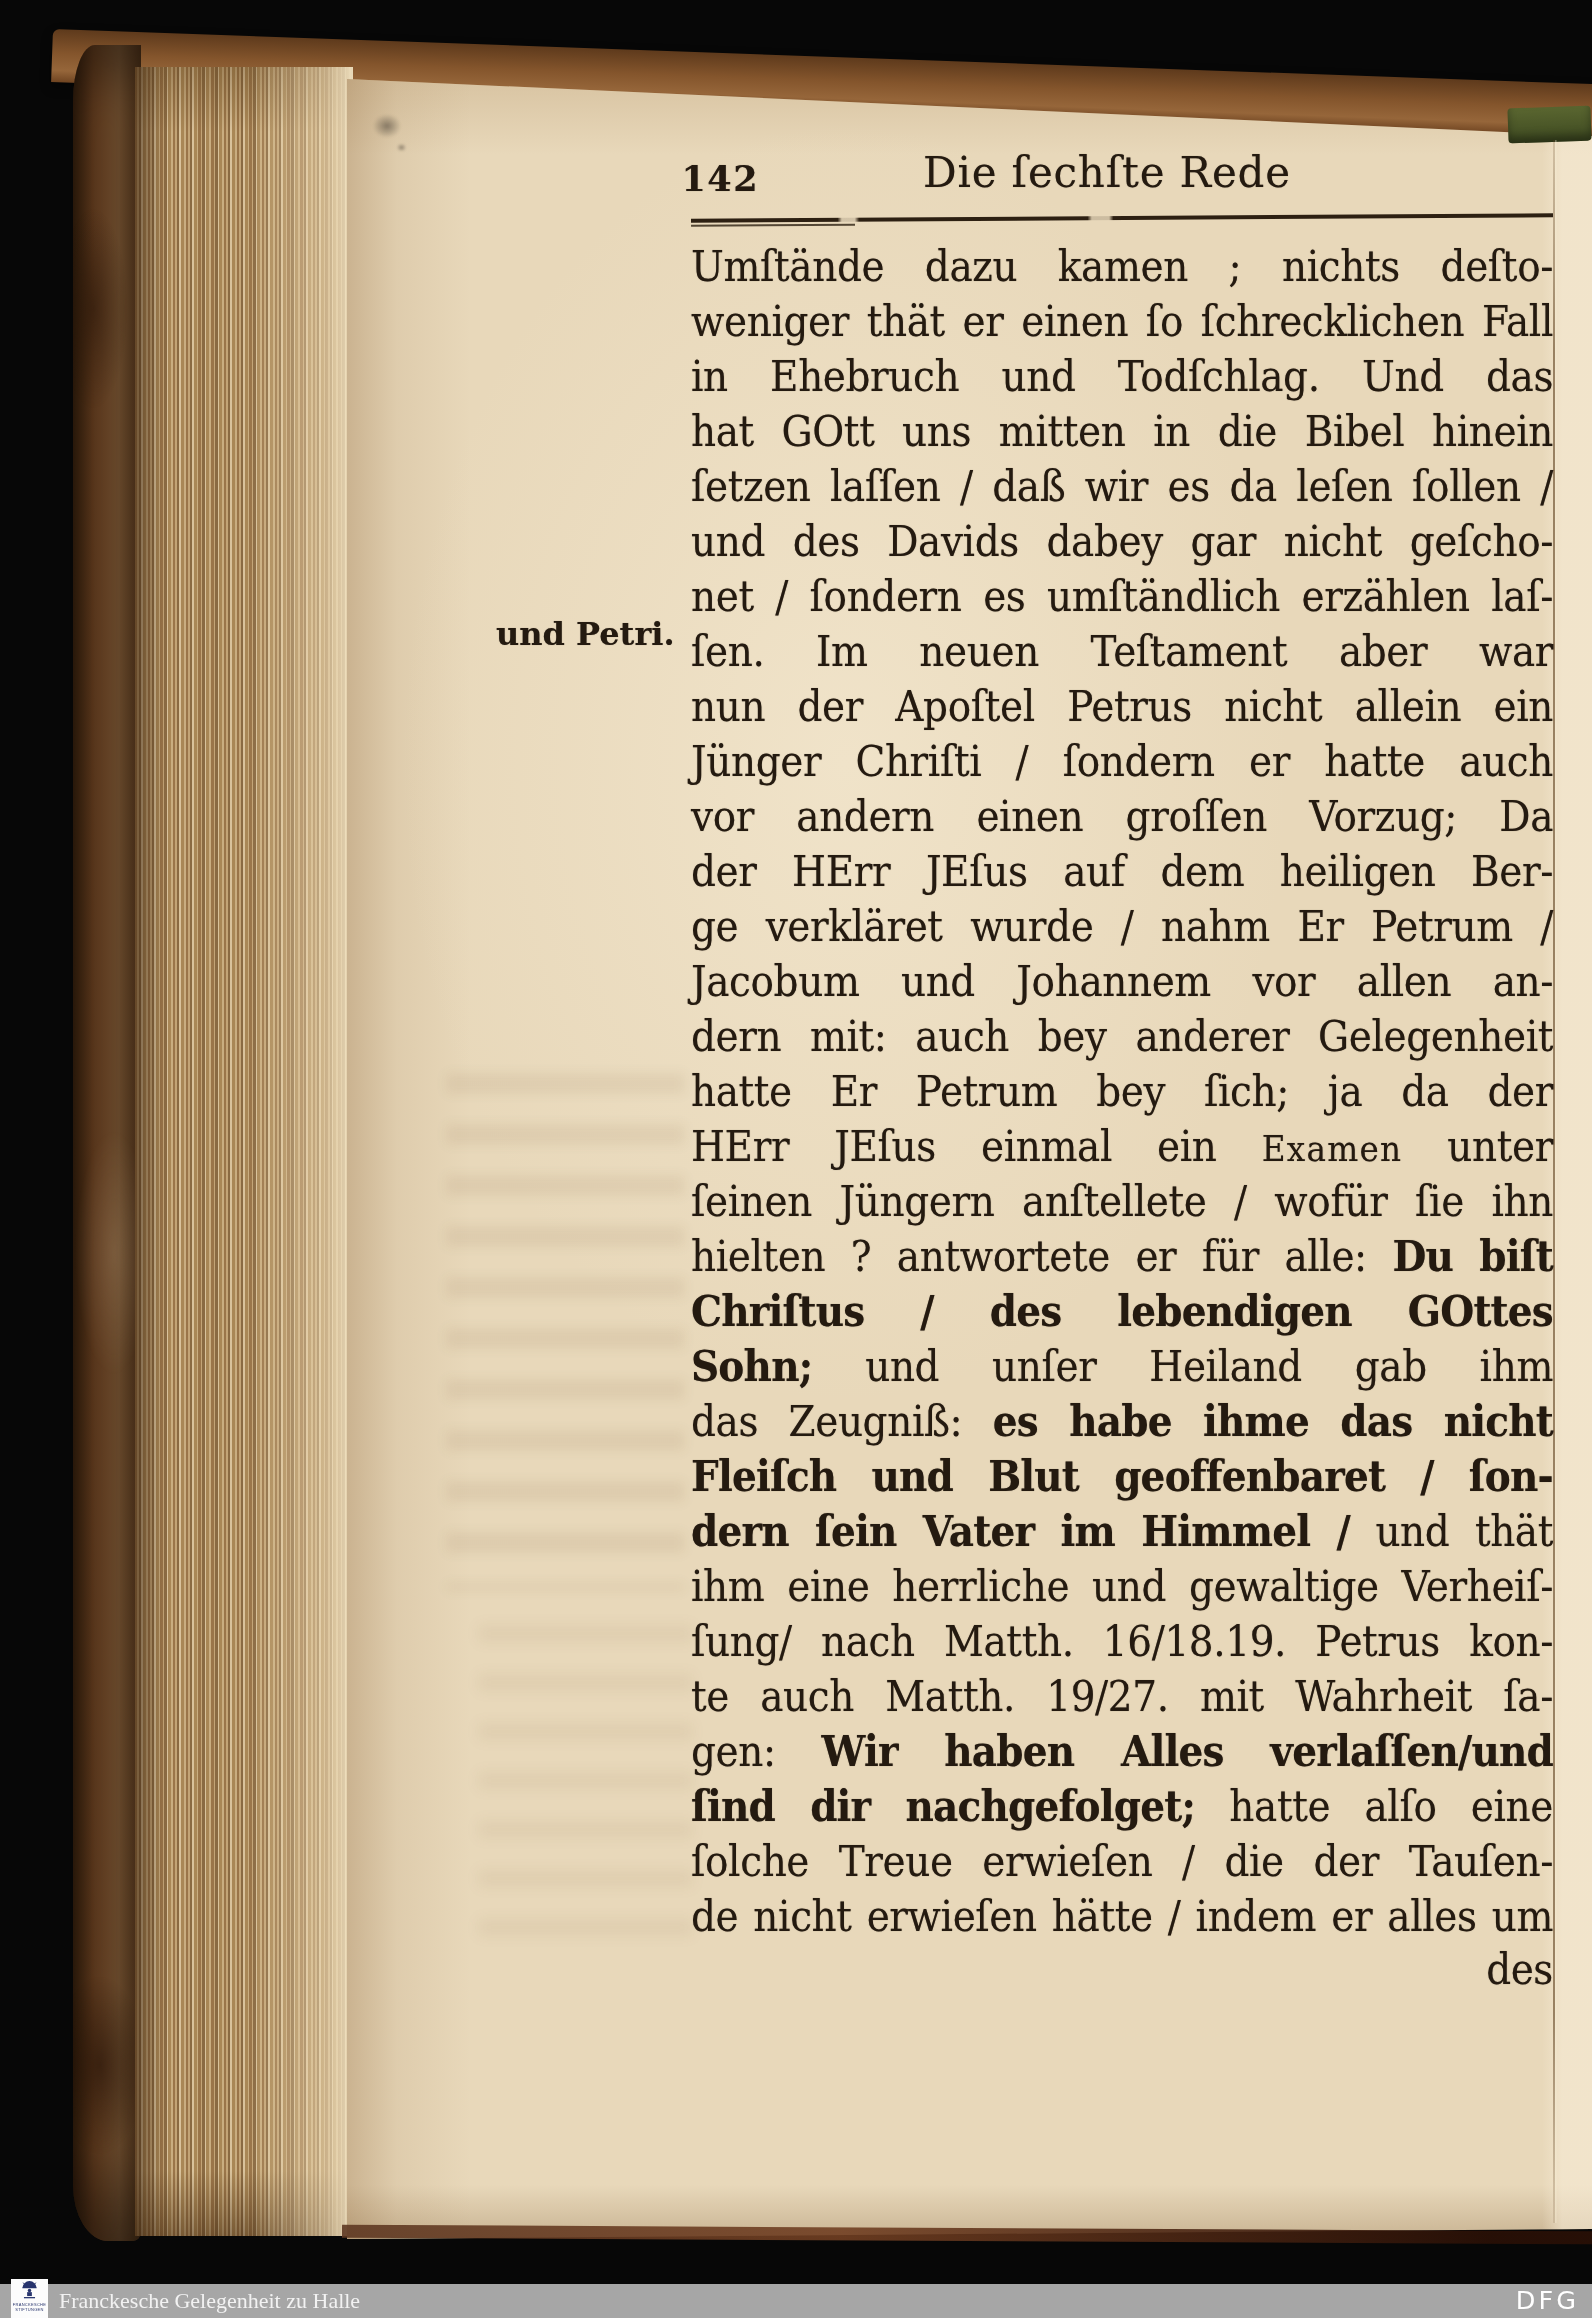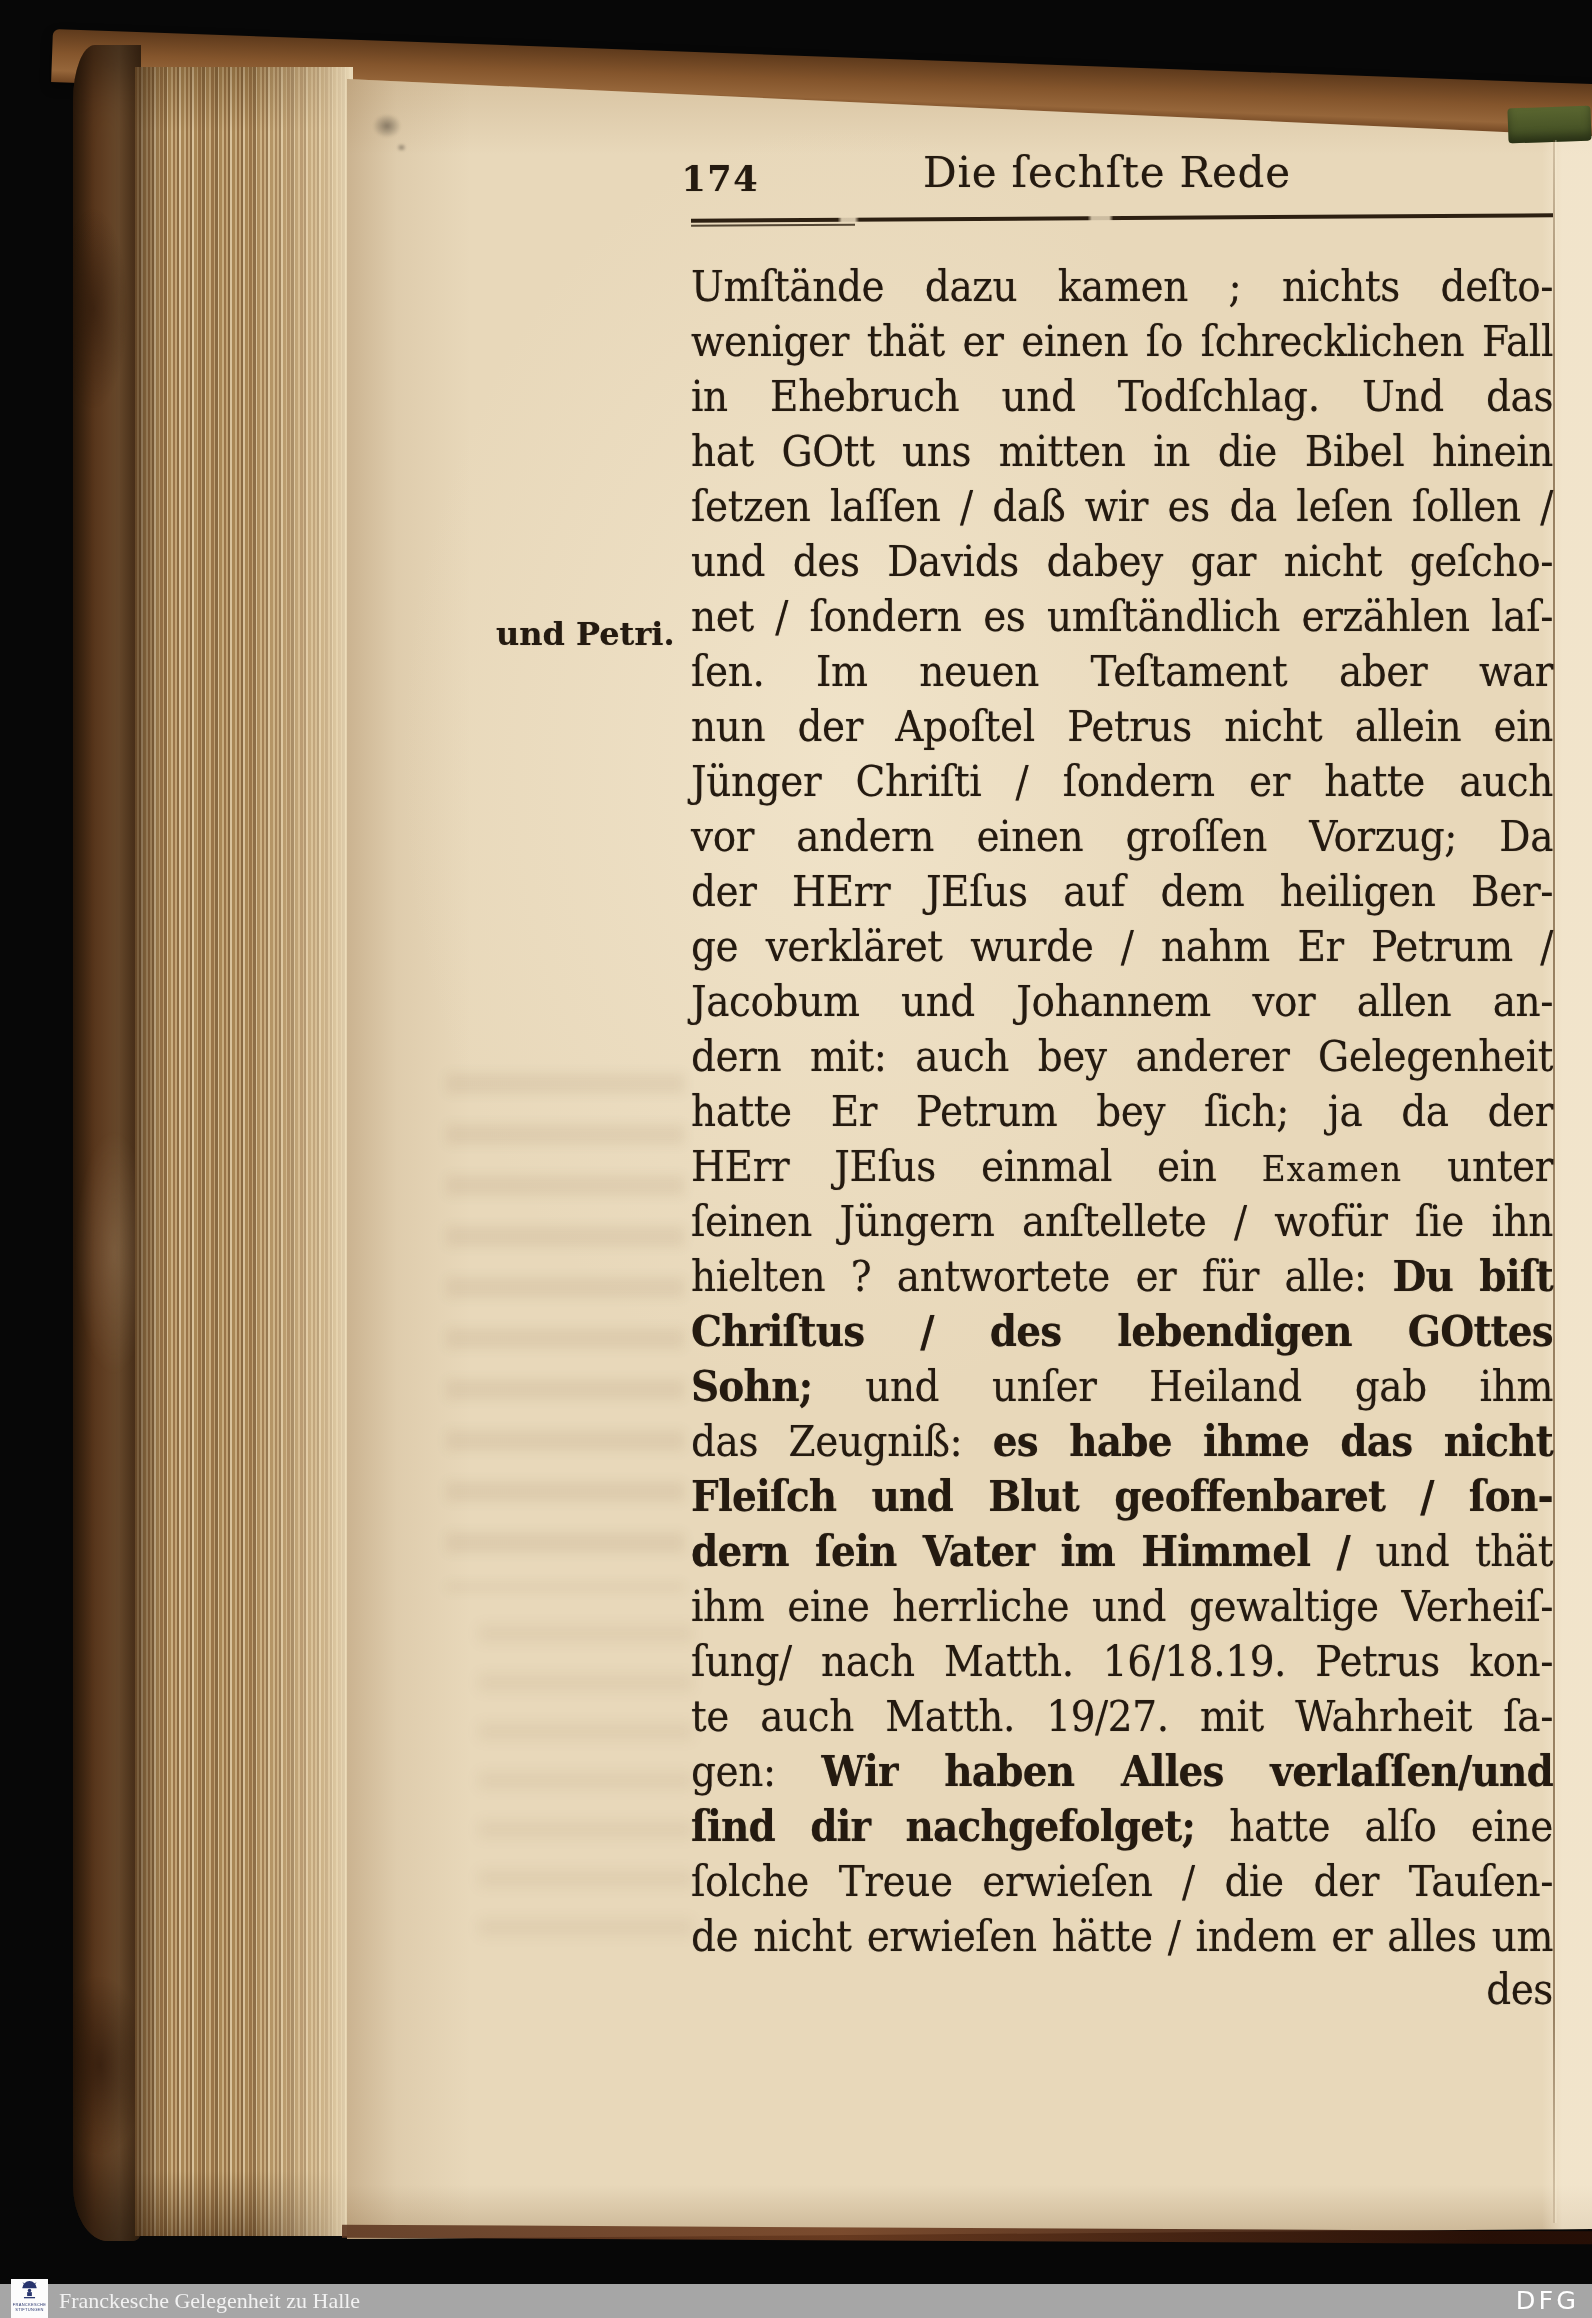--- a/index.html
+++ b/index.html
@@ -54,21 +54,21 @@
 
   
   .textcol{position:absolute;left:691px;top:148px;width:862px;color:#241a10;
     text-shadow:0 0 0.8px rgba(36,26,16,.55);}
   .pagenum{position:absolute;left:-9.6px;top:9.6px;font-size:35px;letter-spacing:1.6px;font-weight:bold;}
   .header{position:absolute;left:0;top:0;width:100%;padding-right:30px;box-sizing:border-box;
     text-align:center;font-size:42px;font-weight:normal;letter-spacing:0.8px;}
   .rule{position:absolute;left:0;top:68px;width:100%;height:4px;transform:rotate(-.35deg);
     background:linear-gradient(90deg,#2d2012 0 17%,rgba(45,32,18,.12) 17.5% 19%,#2d2012 19.5% 46%,rgba(45,32,18,.15) 46.5% 48.5%,#2d2012 49% 100%);}
   .rule::after{content:"";position:absolute;left:0;top:5.6px;width:19%;height:2.4px;background:rgba(45,32,18,.8);}
-  .body{position:absolute;left:0;top:91px;width:100%;margin-top:20px;}
+  .body{position:absolute;left:0;top:91px;width:100%;}
   .bodyline{height:55px;line-height:55px;font-size:39px;letter-spacing:-0.4px;
     text-align:justify;text-align-last:justify;transform:scaleY(1.1);}
   .bodyline .b{font-weight:bold;letter-spacing:-0.8px;}
   .bodyline .roman{font-size:.84em;letter-spacing:1.2px;font-weight:normal;}
   .catchword{text-align-last:right;}
   .note{position:absolute;font-weight:bold;font-size:32px;color:#241a10;
     text-shadow:0 0 0.8px rgba(36,26,16,.5);}
   .note1{left:468px;top:615px;margin-left:28px;}
   .note2{left:446px;top:1041px;width:263px;line-height:53px;}
 
@@ -95,21 +95,21 @@
   <div class="ribbon"></div>
   <div class="blot"></div>
   <div class="ghost1"></div>
   <div class="ghost2"></div>
   <div class="crease"></div>
   <div class="bottom-edge"></div>
 
   <div class="note note1">und Petri.</div>
 
   <div class="textcol">
-    <div class="pagenum">174</div>
+    <div class="pagenum">142</div>
     <div class="header">Die ſechſte Rede</div>
     <div class="rule"></div>
     <div class="body">
 
     <div class="bodyline"><span>Umſtände dazu kamen ; nichts deſto-</span></div>
         <div class="bodyline"><span>weniger thät er einen ſo ſchrecklichen Fall</span></div>
         <div class="bodyline"><span>in Ehebruch und Todſchlag. Und das</span></div>
         <div class="bodyline"><span>hat GOtt uns mitten in die Bibel hinein</span></div>
         <div class="bodyline"><span>ſetzen laſſen / daß wir es da leſen ſollen /</span></div>
         <div class="bodyline"><span>und des Davids dabey gar nicht geſcho-</span></div>

